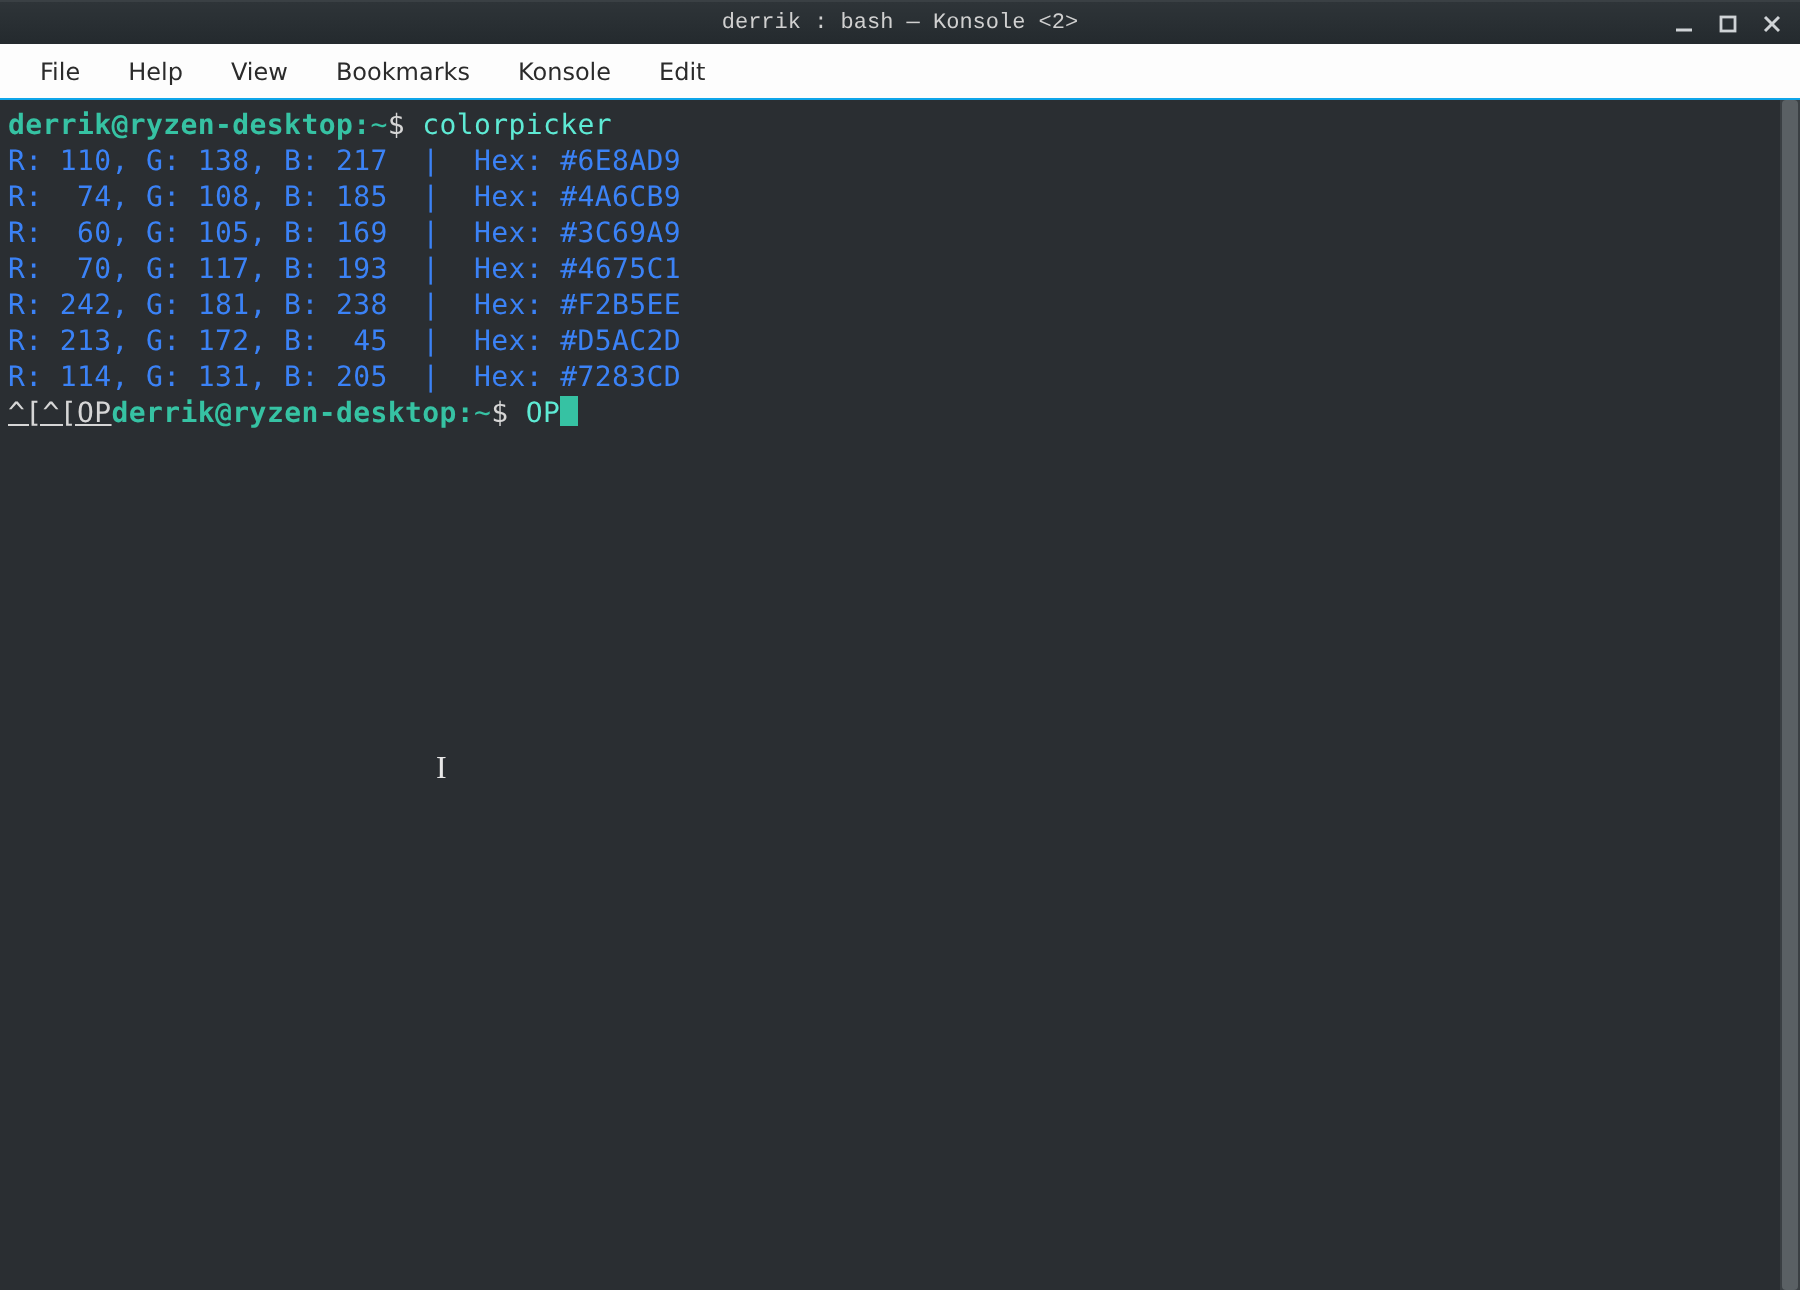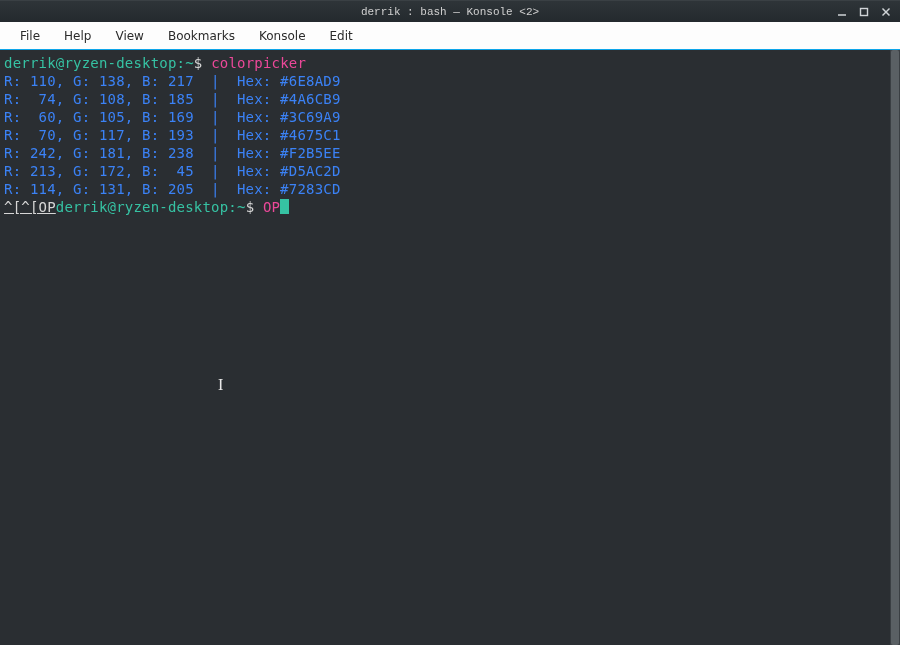--- a/index.html
+++ b/index.html
@@ -78,24 +78,24 @@
     background: #3a3f43;
   }
   .scrollbar-thumb {
     position: absolute;
     left: 1px; right: 1px; top: 0;
     height: 100%;
     background: #5a6064;
     border-radius: 2px;
   }
 
-  .prompt { color: #36c2a3; }
+  .prompt { color: #36c2a3; font-weight: bold; }
   .tilde  { color: #36c2a3; }
   .dollar { color: #d6d6d6; }
-  .cmd    { color: #ec4899; }
+  .cmd    { color: #5eead4; }
   .out    { color: #3b82f6; }
   .raw    { color: #d6d6d6; text-decoration: underline; }
 
   .cursor-block {
     display: inline-block;
     width: 9px; height: 15px;
     background: #36c2a3;
     vertical-align: -2px;
   }
 

